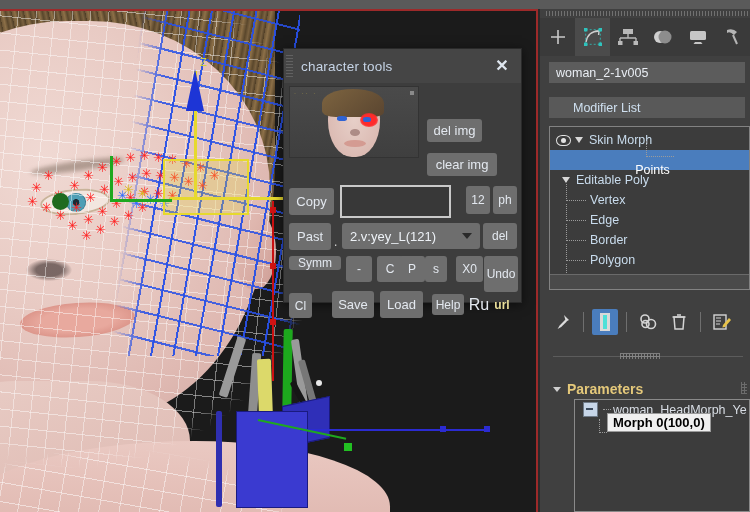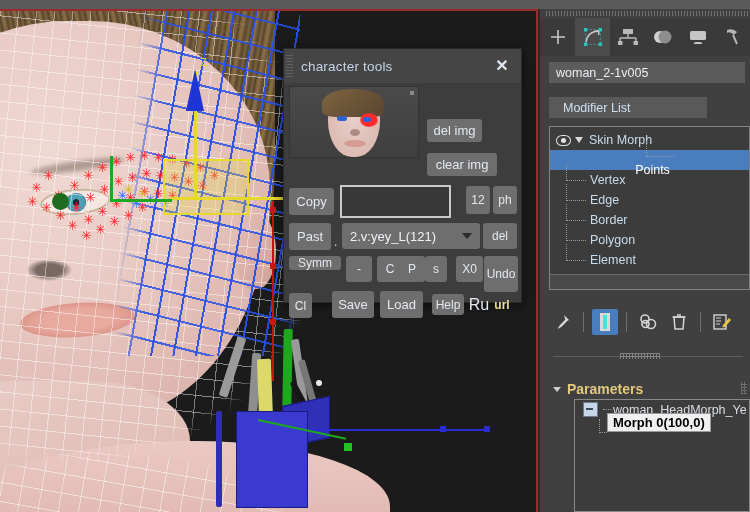--- a/index.html
+++ b/index.html
@@ -260,23 +260,23 @@
   .ctab{
     width:38px;height:38px;display:flex;align-items:center;justify-content:center;cursor:pointer;
   }
   .ctab.active{background:#4b4b4b;}
   .name-field{
     position:absolute;left:549px;top:62px;width:196px;height:21px;
     background:#5c5c5c;color:#e9edf3;font-size:12.5px;
     display:flex;align-items:center;padding-left:7px;box-sizing:border-box;
   }
   .mod-list{
-    position:absolute;left:549px;top:97px;width:158px;height:21px;
+    position:absolute;left:549px;top:97px;width:196px;height:21px;
     background:#595959;color:#cfe0f0;font-size:12.5px;
-    display:flex;align-items:center;padding-left:14px;box-sizing:border-box;
+    display:flex;align-items:center;padding-left:24px;box-sizing:border-box;
   }
   .stack{
     position:absolute;left:549px;top:126px;width:201px;height:164px;
     background:#3c3c3c;border:1px solid #828282;box-sizing:border-box;
     padding:3px 0 0 0;overflow:hidden;
   }
   .st-row{
     position:relative;height:20px;display:flex;align-items:center;
     color:#c9dced;font-size:12.5px;padding-left:6px;box-sizing:border-box;
   }
@@ -593,20 +593,24 @@
     <div class="st-row">
       <span class="eye-ic"></span>
       <span class="tri"></span>
       <span>Skin Morph</span>
     </div>
     <div class="st-row selected">
       <span class="tree-ind"></span>
       <span>Points</span>
     </div>
     <div class="st-row">
+      <span class="tri" style="margin-left:6px"></span>
+      <span>Editable Poly</span>
+    </div>
+    <div class="st-row">
       <span class="tree-ind2"></span>
       <span>Vertex</span>
     </div>
     <div class="st-row">
       <span class="tree-ind2"></span>
       <span>Edge</span>
     </div>
     <div class="st-row">
       <span class="tree-ind2"></span>
       <span>Border</span>

